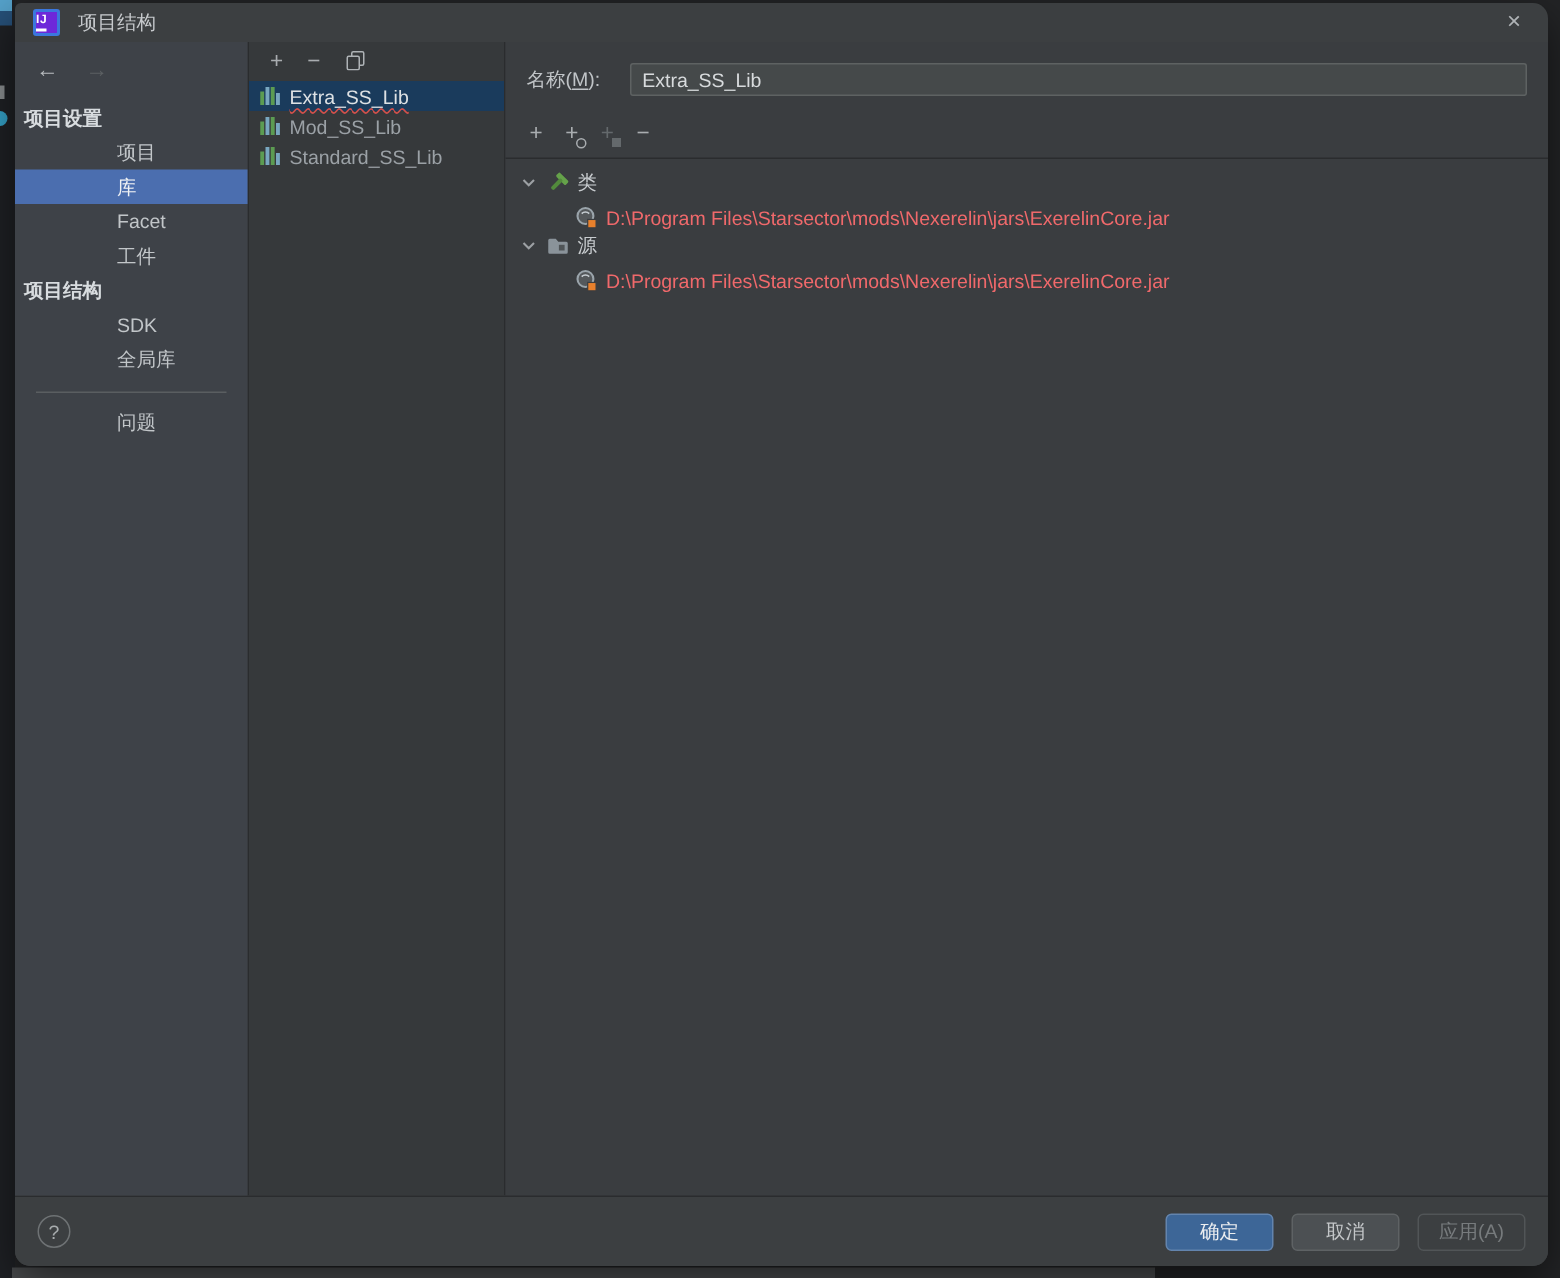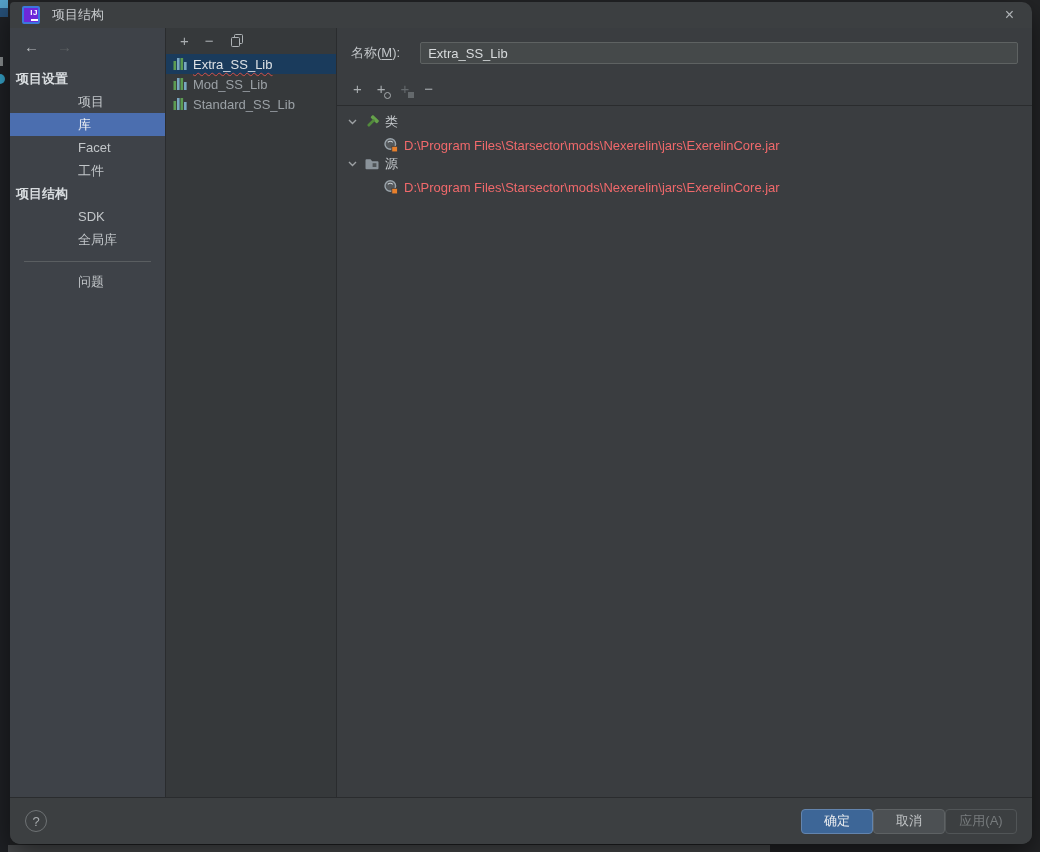--- a/index.html
+++ b/index.html
@@ -29,21 +29,21 @@
     border-radius:4px 10px 10px 10px;
     box-shadow:0 10px 30px rgba(0,0,0,.55);
     display:flex; flex-direction:column;
     overflow:hidden;
   }
 
   
   .titlebar { height:26px; flex:0 0 26px; display:flex; align-items:center; padding:0 12px; }
   .app-logo {
     width:18px; height:18px; background:#6d28d9; border:2px solid #3B77DD; border-radius:2px;
-    display:flex; flex-direction:column; align-items:flex-end; justify-content:center;
+    display:flex; flex-direction:column; align-items:flex-start; justify-content:center;
     color:#FFF; font-size:8px; font-weight:bold; line-height:8px; letter-spacing:.5px;
   }
   .app-logo .ul { width:7px; height:2px; background:#FFF; margin-top:2px; }
   .title-text { margin-left:12px; color:#C7CACD; }
   .close-btn { margin-left:auto; color:#AFB3B6; font-size:16px; line-height:16px; cursor:default; padding:2px 6px; }
 
   
   .body { flex:1 1 auto; display:flex; min-height:0; }
 
   
@@ -89,21 +89,21 @@
   .path-text { color:#F0696B; }
   .chev { display:flex; align-items:center; justify-content:center; width:14px; }
   .ic16 { width:16px; height:16px; flex:0 0 16px; }
   .ic14 { width:14px; height:14px; flex:0 0 14px; }
 
   
   .footer { flex:0 0 47px; border-top:1px solid #2A2C2E; background:#3C3F41;
             display:flex; align-items:center; padding:0 15px; }
   .help-circle { width:22px; height:22px; border:1px solid #6E7274; border-radius:50%;
                  display:flex; align-items:center; justify-content:center; color:#A8ACAE; font-size:13px; cursor:default; }
-  .btns { margin-left:auto; display:flex; }
+  .btns { margin-left:auto; display:flex; gap:12px; }
   .btn { min-width:72px; height:25px; border-radius:4px; font-family:inherit; font-size:13px;
          display:flex; align-items:center; justify-content:center; padding:0 10px; cursor:default; }
   .btn-ok     { background:#3D6697; border:1px solid #6384AD; color:#ECEEF0; }
   .btn-cancel { background:#4C5053; border:1px solid #5E6264; color:#C3C6C8; }
   .btn-apply  { background:#3C3F41; border:1px solid #515557; color:#777B7D; }
 </style>
 </head>
 <body>
 
 <div class="edge-strip">

